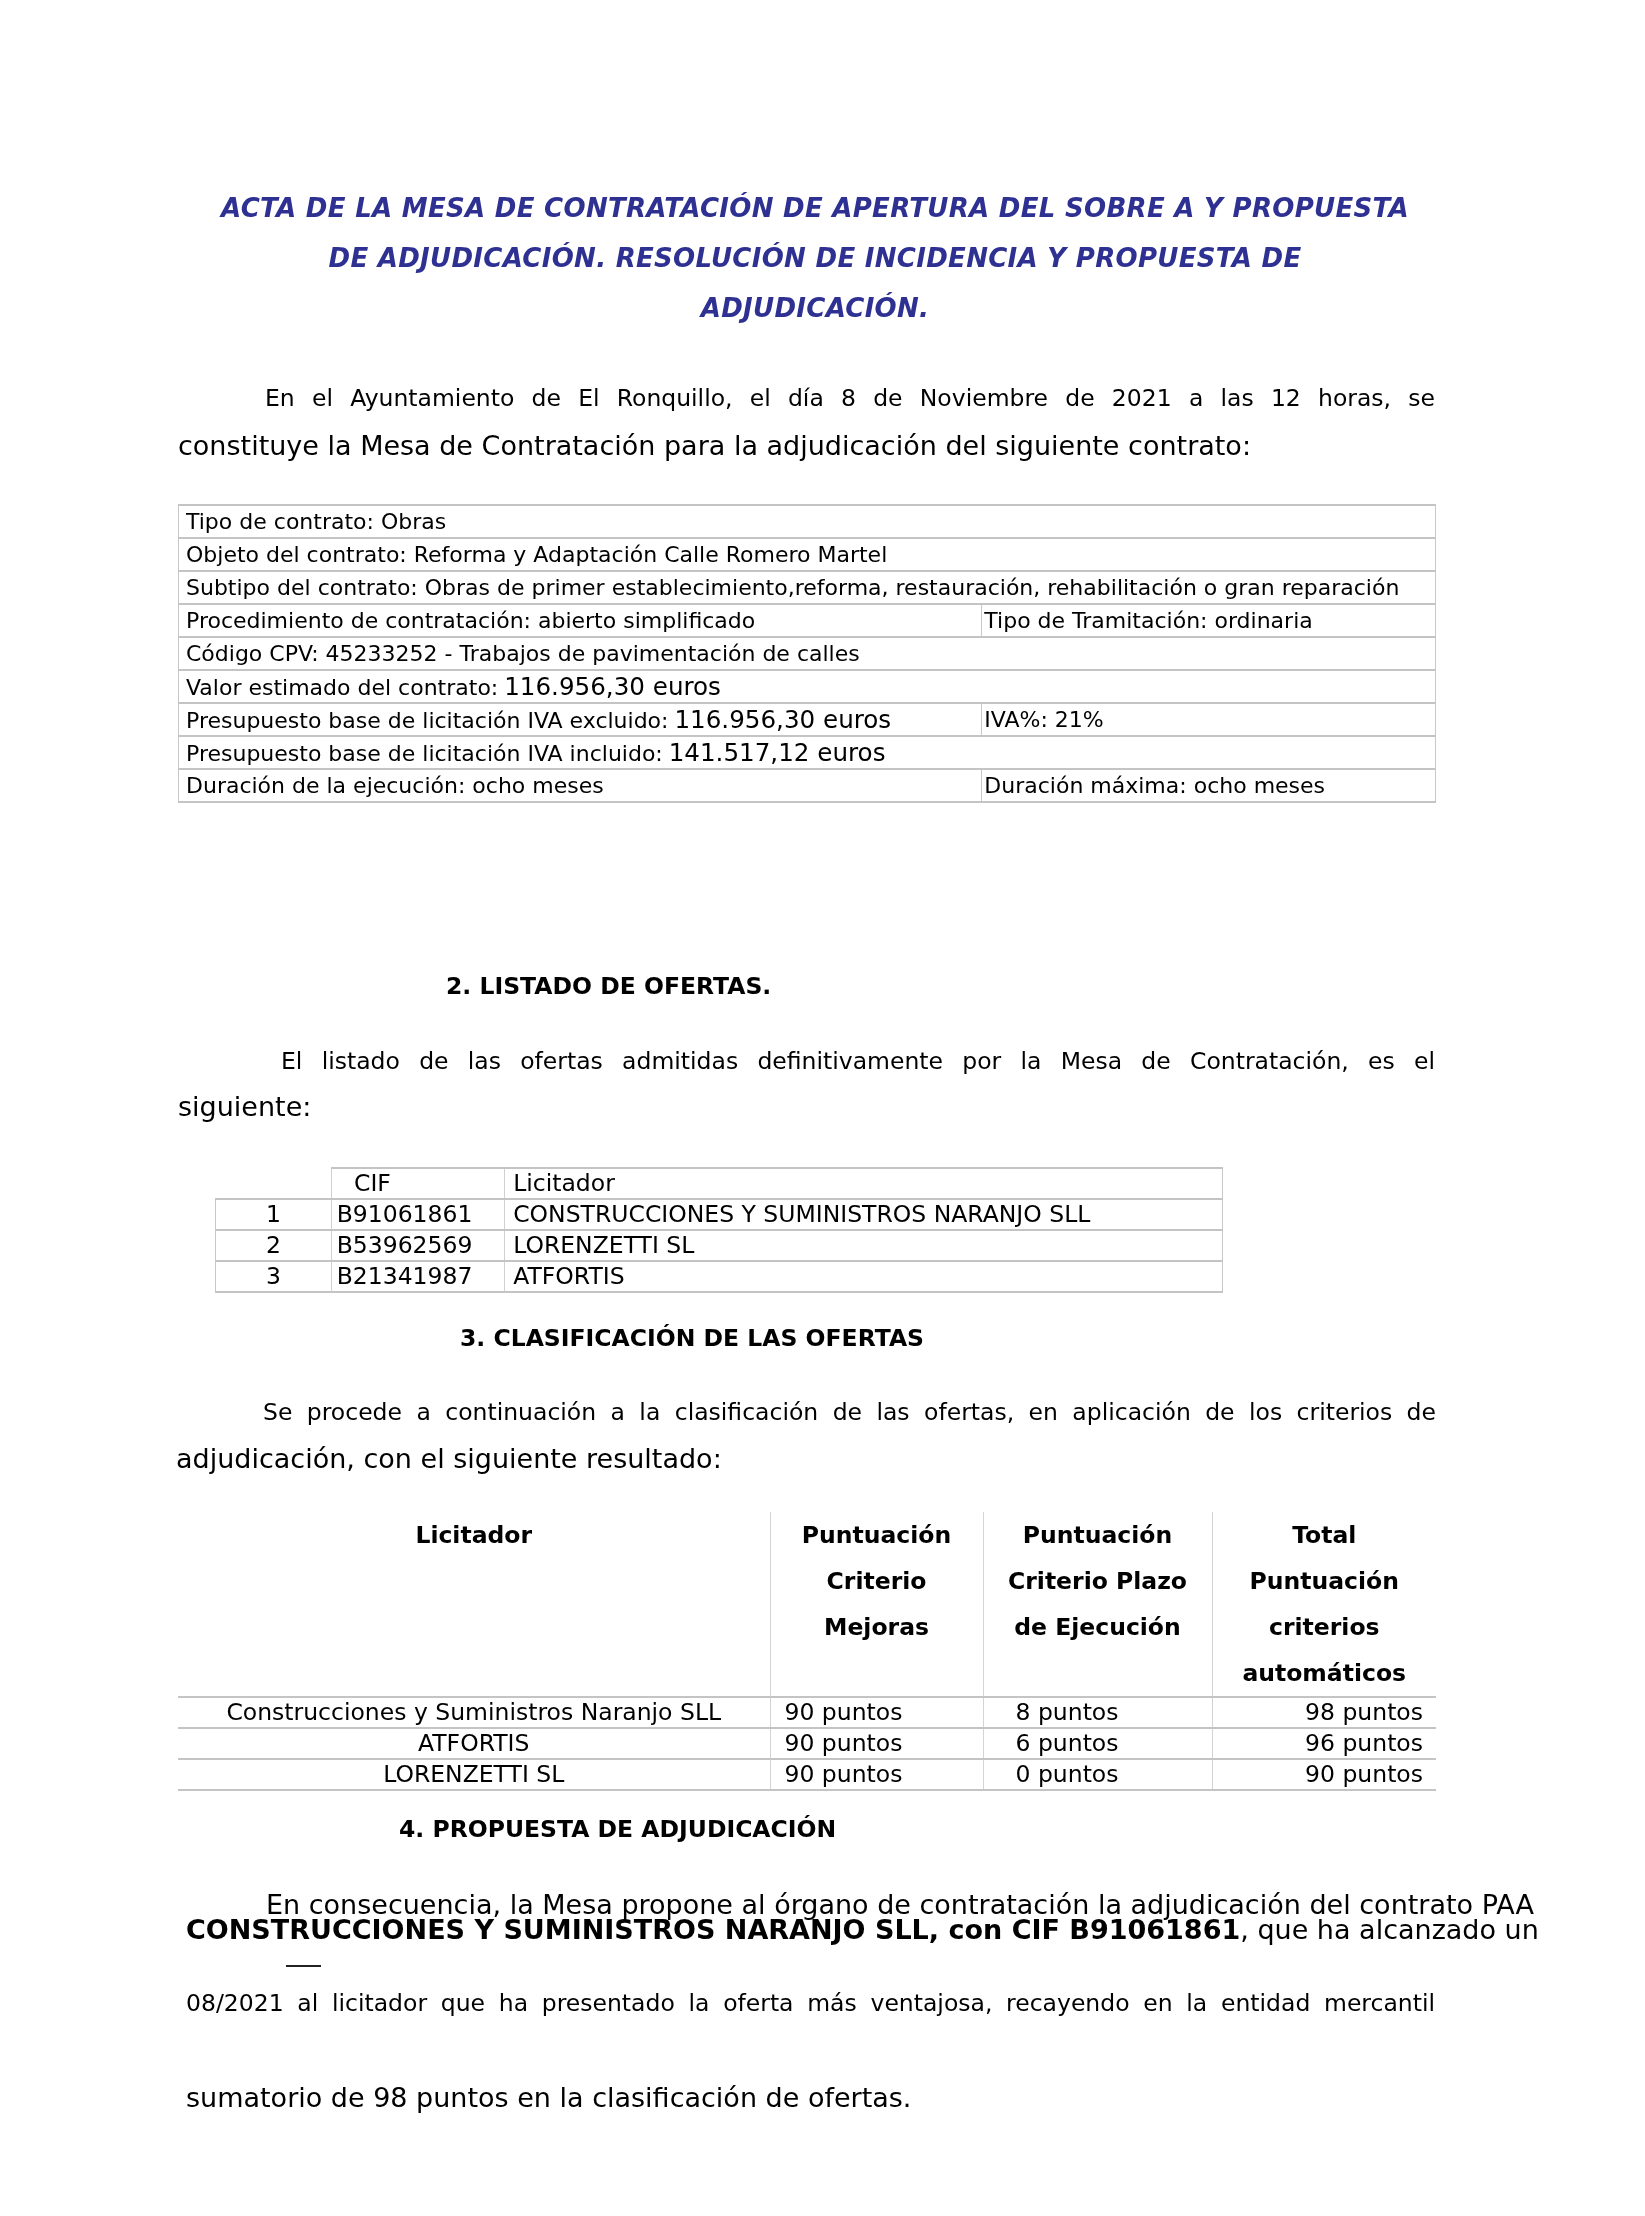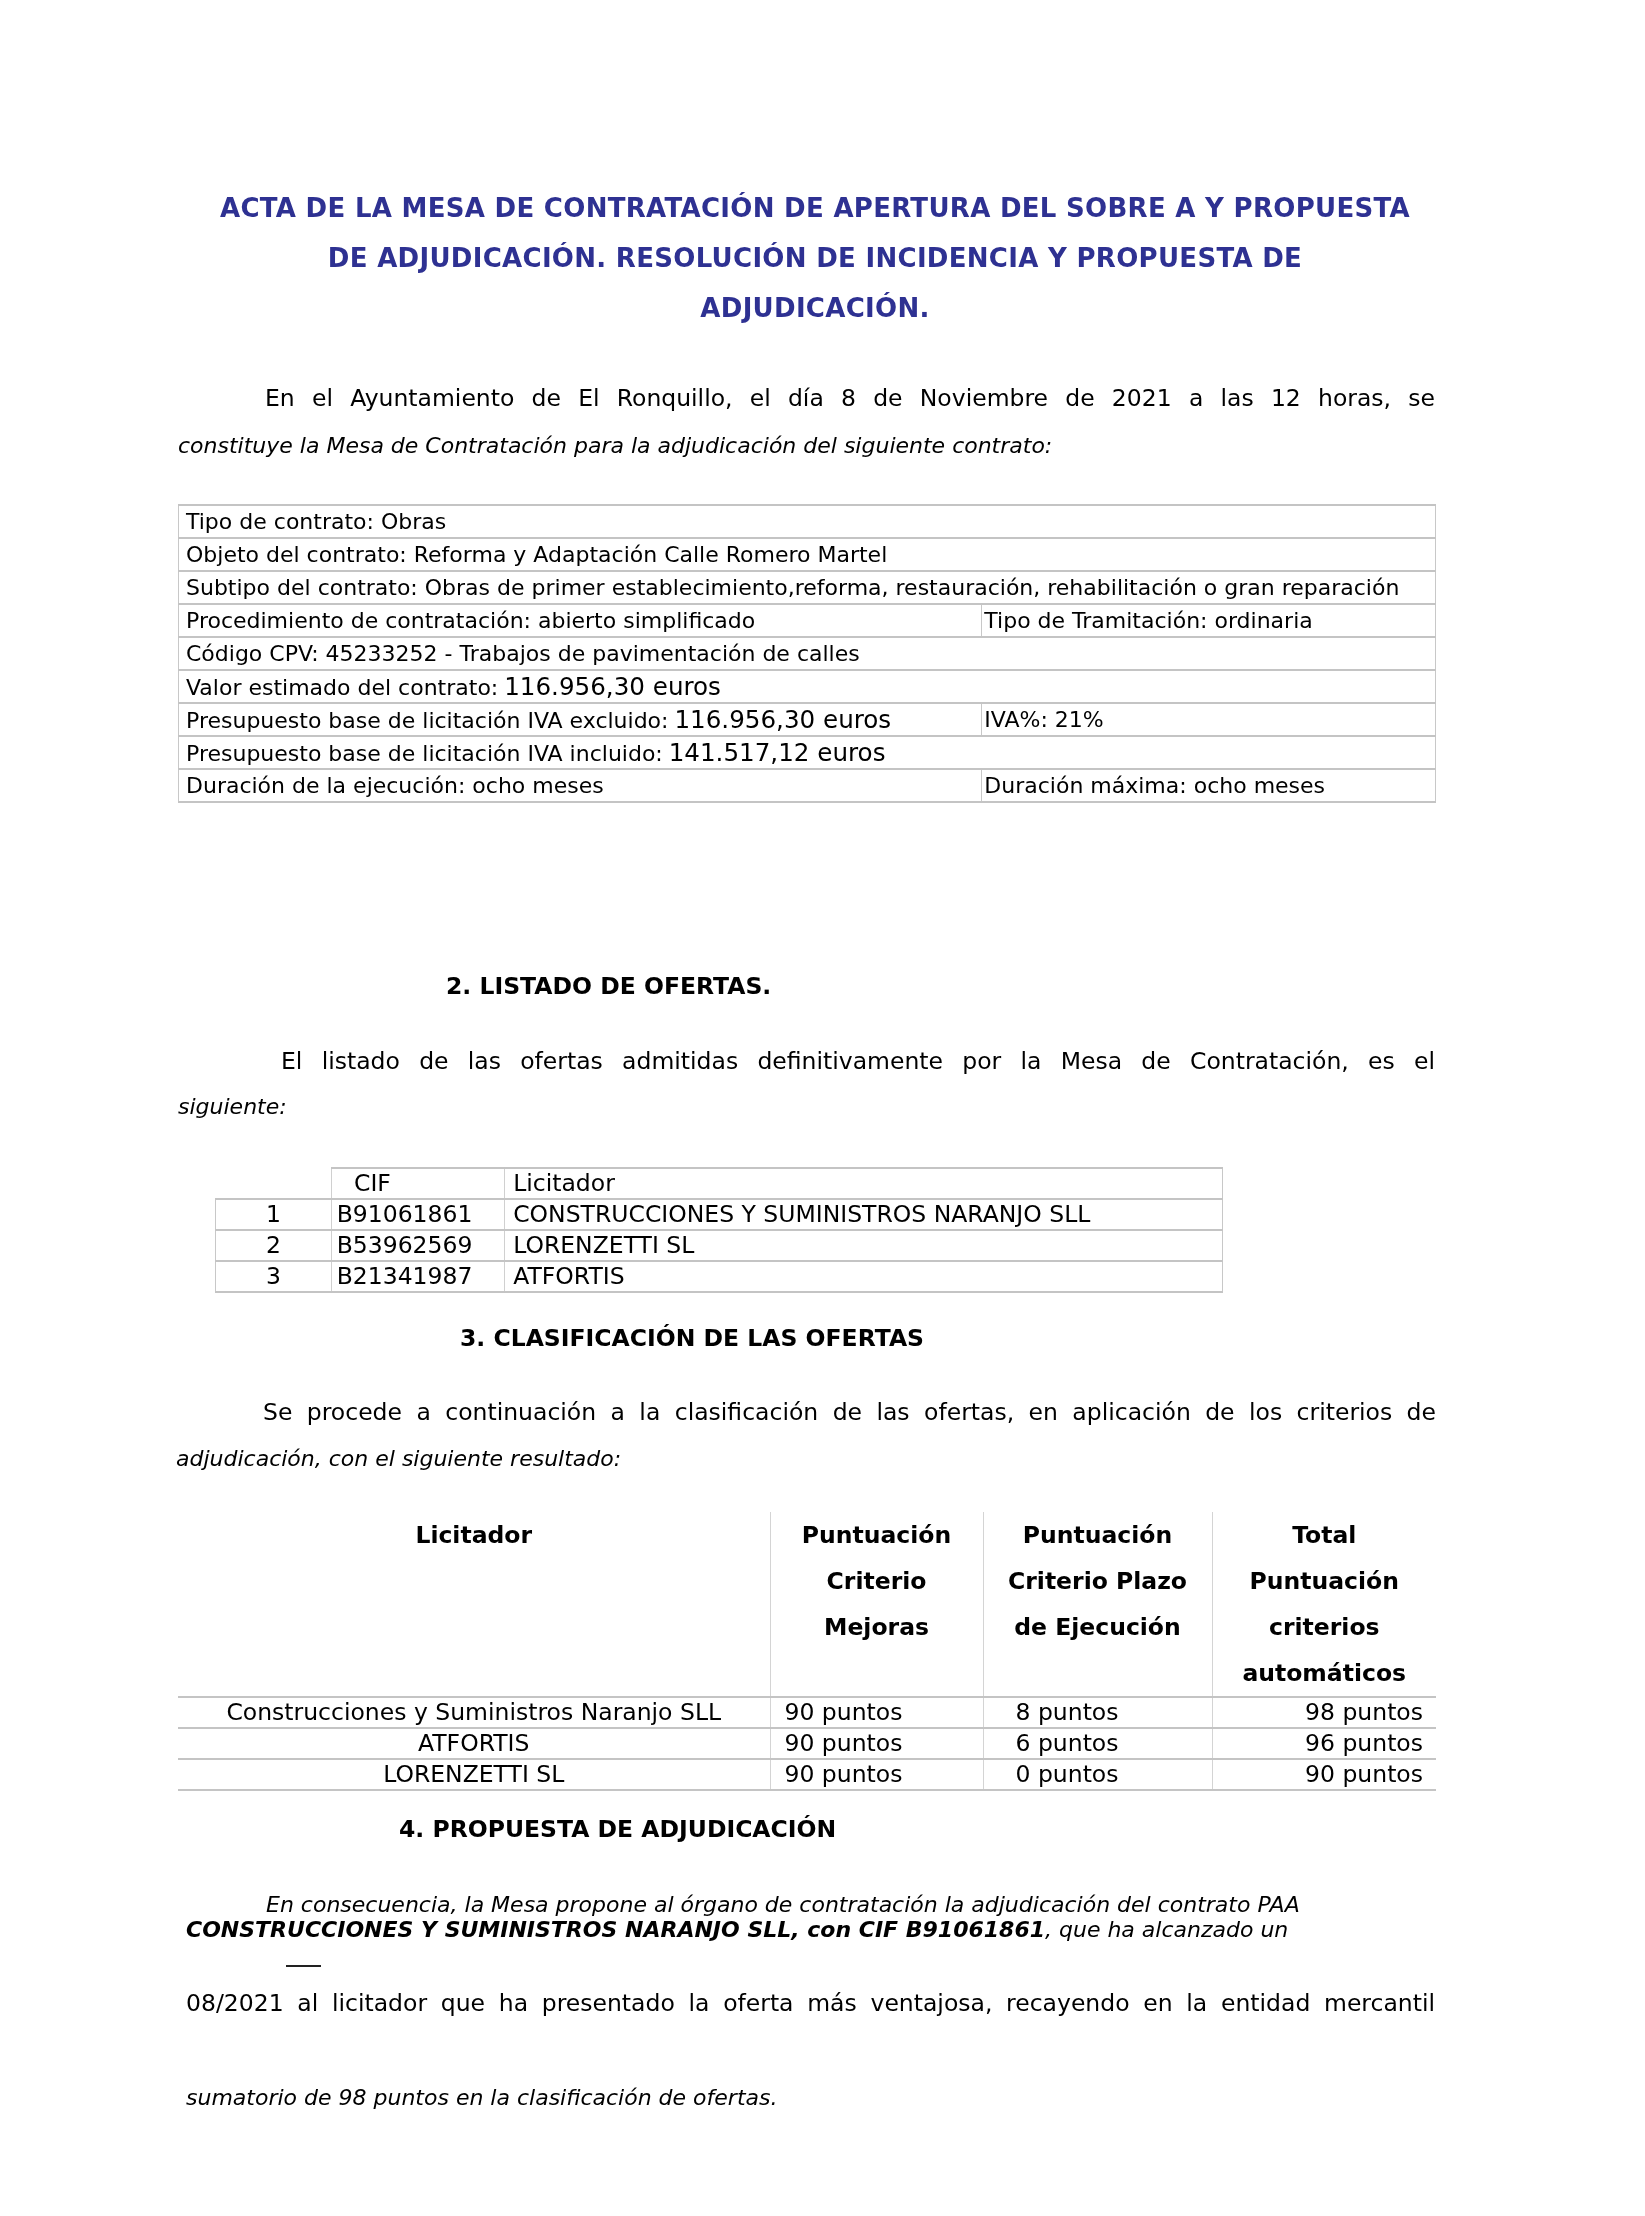--- a/index.html
+++ b/index.html
@@ -18,28 +18,28 @@
     position: absolute;
     left: 170px;
     width: 1290px;
     text-align: center;
     font-weight: bold;
     font-size: 26px;
     line-height: 32px;
     color: #2e3192;
     letter-spacing: 0.3px;
     white-space: nowrap;
+    font-style: italic;
   }
 
   .para {
     position: absolute;
-    font-size: 22px;
-    line-height: 29px;
-    white-space: nowrap;
-    font-style: italic;
+    font-size: 27px;
+    line-height: 29px;
+    white-space: nowrap;
   }
   .justify-line {
     position: absolute;
     font-size: 23.5px;
     line-height: 29px;
     text-align: justify;
     text-align-last: justify;
     white-space: normal;
   }
 

